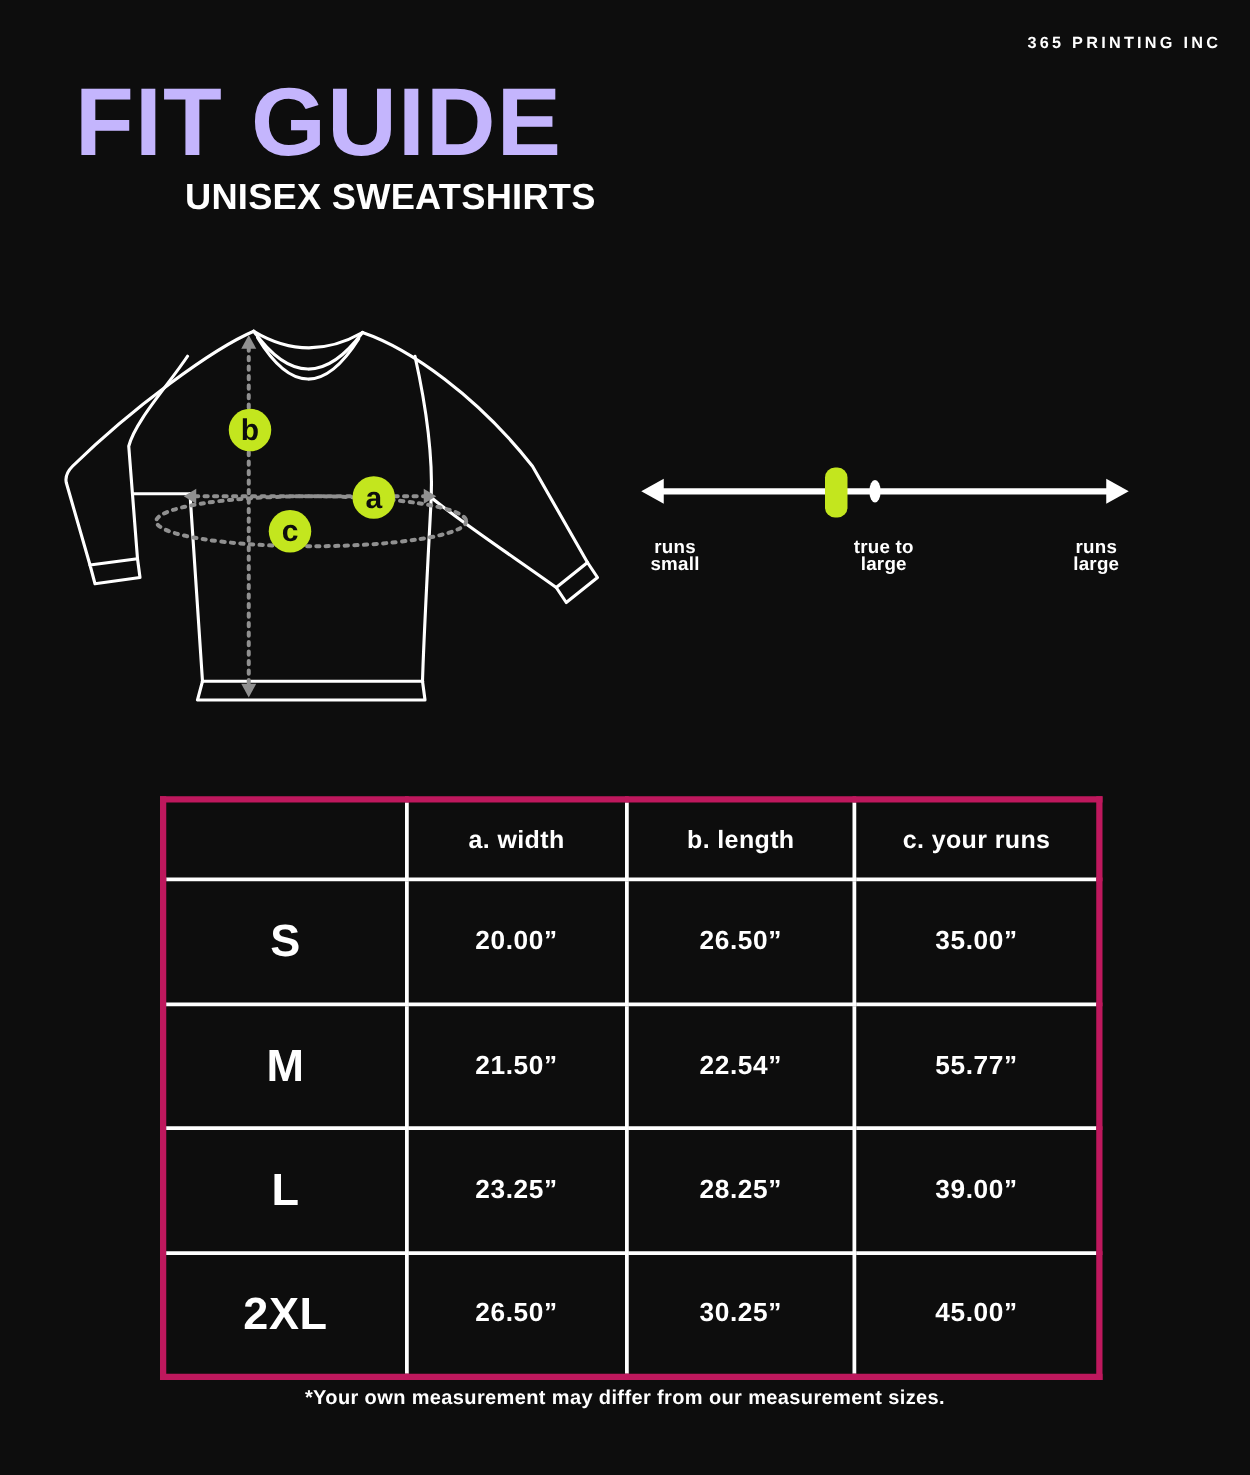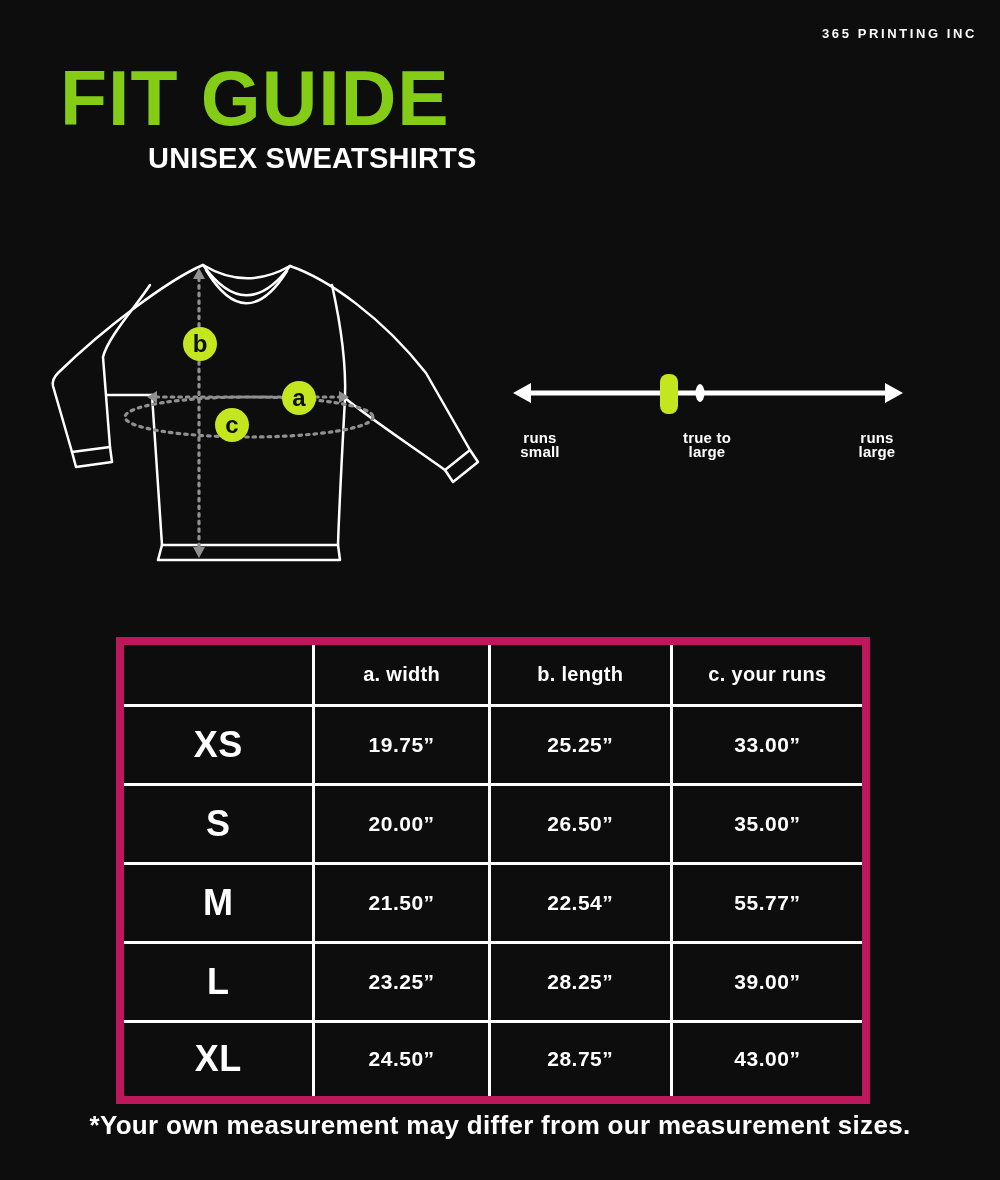--- a/index.html
+++ b/index.html
@@ -11,56 +11,56 @@
     color:#ffffff;
     overflow:hidden;
   }
   .brand{
     position:absolute;top:26px;right:23px;
     font-size:13px;font-weight:bold;letter-spacing:2.6px;
   }
   .title{
     position:absolute;left:60px;top:56px;
     font-size:77px;line-height:84px;font-weight:800;
-    color:#84cc16;letter-spacing:1px;
+    color:#c4b5fd;letter-spacing:1px;
   }
   .subtitle{
     position:absolute;left:148px;top:142px;
     font-size:29px;font-weight:800;letter-spacing:0.2px;
   }
   .shirt-svg{position:absolute;left:30px;top:245px;}
   .scale-svg{position:absolute;left:500px;top:360px;}
   .scale-label{
     position:absolute;top:431px;width:140px;
     text-align:center;font-weight:bold;
     font-size:15px;line-height:13.5px;
     white-space:pre-line;letter-spacing:0.2px;
   }
   .scale-label.left{left:470px;}
   .scale-label.center{left:637px;}
   .scale-label.right{left:807px;}
   table.size-table{
-    position:absolute;left:116px;top:637px;
+    position:absolute;left:128px;top:637px;
     width:754px;height:467px;
     border-collapse:collapse;table-layout:fixed;
-    border:8px solid #be185d;
+    border:5px solid #be185d;
   }
   .size-table th,.size-table td{
     border:3px solid #ffffff;
     text-align:center;vertical-align:middle;
     color:#ffffff;padding:0;
   }
   .size-table thead tr{height:64px;}
   .size-table tbody tr{height:66px;}
   .head-cell{font-size:20px;font-weight:bold;letter-spacing:0.3px;}
   .size-cell{font-size:36px;font-weight:800;letter-spacing:0.5px;}
   .val-cell{font-size:21px;font-weight:bold;letter-spacing:0.5px;}
   .footnote{
     position:absolute;top:1110px;left:0;width:1000px;
-    text-align:center;font-size:26px;font-weight:bold;letter-spacing:0.3px;
+    text-align:center;font-size:16px;font-weight:bold;letter-spacing:0.3px;
   }
 </style>
 </head>
 <body>
 
 <div class="brand">365 PRINTING INC</div>
 <div class="title">FIT GUIDE</div>
 <div class="subtitle">UNISEX SWEATSHIRTS</div>
 
 <svg class="shirt-svg" width="470" height="340" viewBox="0 0 470 340">
@@ -140,45 +140,39 @@
   <thead>
     <tr>
       <th class="head-cell"></th>
       <th class="head-cell">a. width</th>
       <th class="head-cell">b. length</th>
       <th class="head-cell">c. your runs</th>
     </tr>
   </thead>
   <tbody>
     <tr>
-      <td class="size-cell">XS</td>
-      <td class="val-cell">19.75”</td>
-      <td class="val-cell">25.25”</td>
-      <td class="val-cell">33.00”</td>
-    </tr>
-    <tr>
       <td class="size-cell">S</td>
       <td class="val-cell">20.00”</td>
       <td class="val-cell">26.50”</td>
       <td class="val-cell">35.00”</td>
     </tr>
     <tr>
       <td class="size-cell">M</td>
       <td class="val-cell">21.50”</td>
       <td class="val-cell">22.54”</td>
       <td class="val-cell">55.77”</td>
     </tr>
     <tr>
       <td class="size-cell">L</td>
       <td class="val-cell">23.25”</td>
       <td class="val-cell">28.25”</td>
       <td class="val-cell">39.00”</td>
     </tr>
     <tr>
-      <td class="size-cell">XL</td>
-      <td class="val-cell">24.50”</td>
-      <td class="val-cell">28.75”</td>
-      <td class="val-cell">43.00”</td>
+      <td class="size-cell">2XL</td>
+      <td class="val-cell">26.50”</td>
+      <td class="val-cell">30.25”</td>
+      <td class="val-cell">45.00”</td>
     </tr>
   </tbody>
 </table>
 
 <div class="footnote">*Your own measurement may differ from our measurement sizes.</div>
 
 </body></html>

